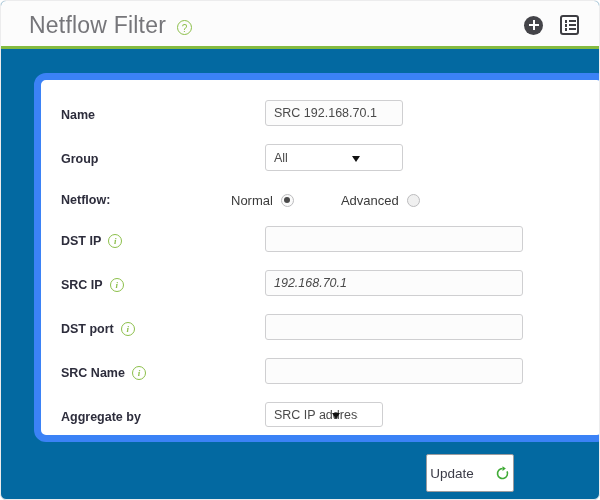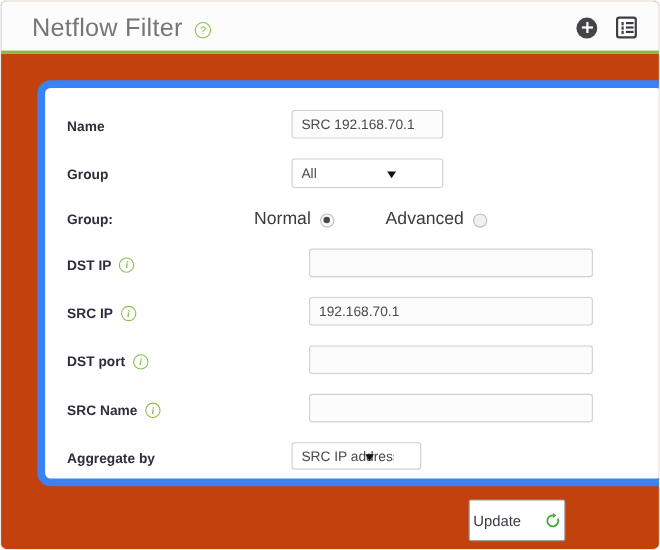--- a/index.html
+++ b/index.html
@@ -10,21 +10,21 @@
   body {
     font-family: "Liberation Sans", sans-serif;
     -webkit-font-smoothing: antialiased;
   }
 
   #app {
     position: relative;
     width: 600px;
     height: 500px;
     box-sizing: border-box;
-    background: #c2410c;
+    background: #0369a1;
     border: 1px solid #ececed;
     border-radius: 6px;
     overflow: hidden;
   }
 
   
   .header {
     position: absolute;
     left: 0;
     top: 0;
@@ -170,21 +170,21 @@
     font-family: "Liberation Sans", sans-serif;
     font-size: 12.5px;
     color: #4a4a4a;
     padding: 0 8px;
     outline: none;
     margin-left: 34px;
   }
   .field::placeholder { color: #b3b3b3; }
 
   .input-name  { left: 190px; top: 0px;  width: 138px; height: 26px; }
-  .input-wide  { left: 206px; top: 0px;  width: 258px; height: 26px; }
+  .input-wide  { left: 190px; top: 0px;  width: 258px; height: 26px; font-style: italic; }
 
   select.field {
     -webkit-appearance: none;
     appearance: none;
     background: #ffffff;
     cursor: pointer;
     padding-right: 24px;
   }
   .select-wrap { position: absolute; }
   .select-arrow {
@@ -207,21 +207,21 @@
     left: 190px;
     top: 0;
     height: 30px;
     display: flex;
     align-items: center;
   }
   .radio-opt {
     display: flex;
     align-items: center;
     cursor: pointer;
-    font-size: 16px;
+    font-size: 13px;
     color: #3b3b3b;
   }
   .radio-opt + .radio-opt { margin-left: 47px; }
   .radio-dot {
     margin-left: 8px;
     width: 13px; height: 13px;
     border-radius: 50%;
     border: 1px solid #bcbcbe;
     background: #f0f0f0;
     box-sizing: border-box;
@@ -293,21 +293,21 @@
       <div class="label">Group</div>
       <div class="select-wrap sel-group">
         <select class="field" style="width:138px;height:27px;">
           <option>All</option>
         </select>
         <span class="select-arrow"></span>
       </div>
     </div>
 
     <div class="form-row" style="top:105px;">
-      <div class="label">Group:</div>
+      <div class="label">Netflow:</div>
       <div class="radio-group">
         <div class="radio-opt">
           <span>Normal</span>
           <span class="radio-dot checked"></span>
         </div>
         <div class="radio-opt">
           <span>Advanced</span>
           <span class="radio-dot"></span>
         </div>
       </div>

